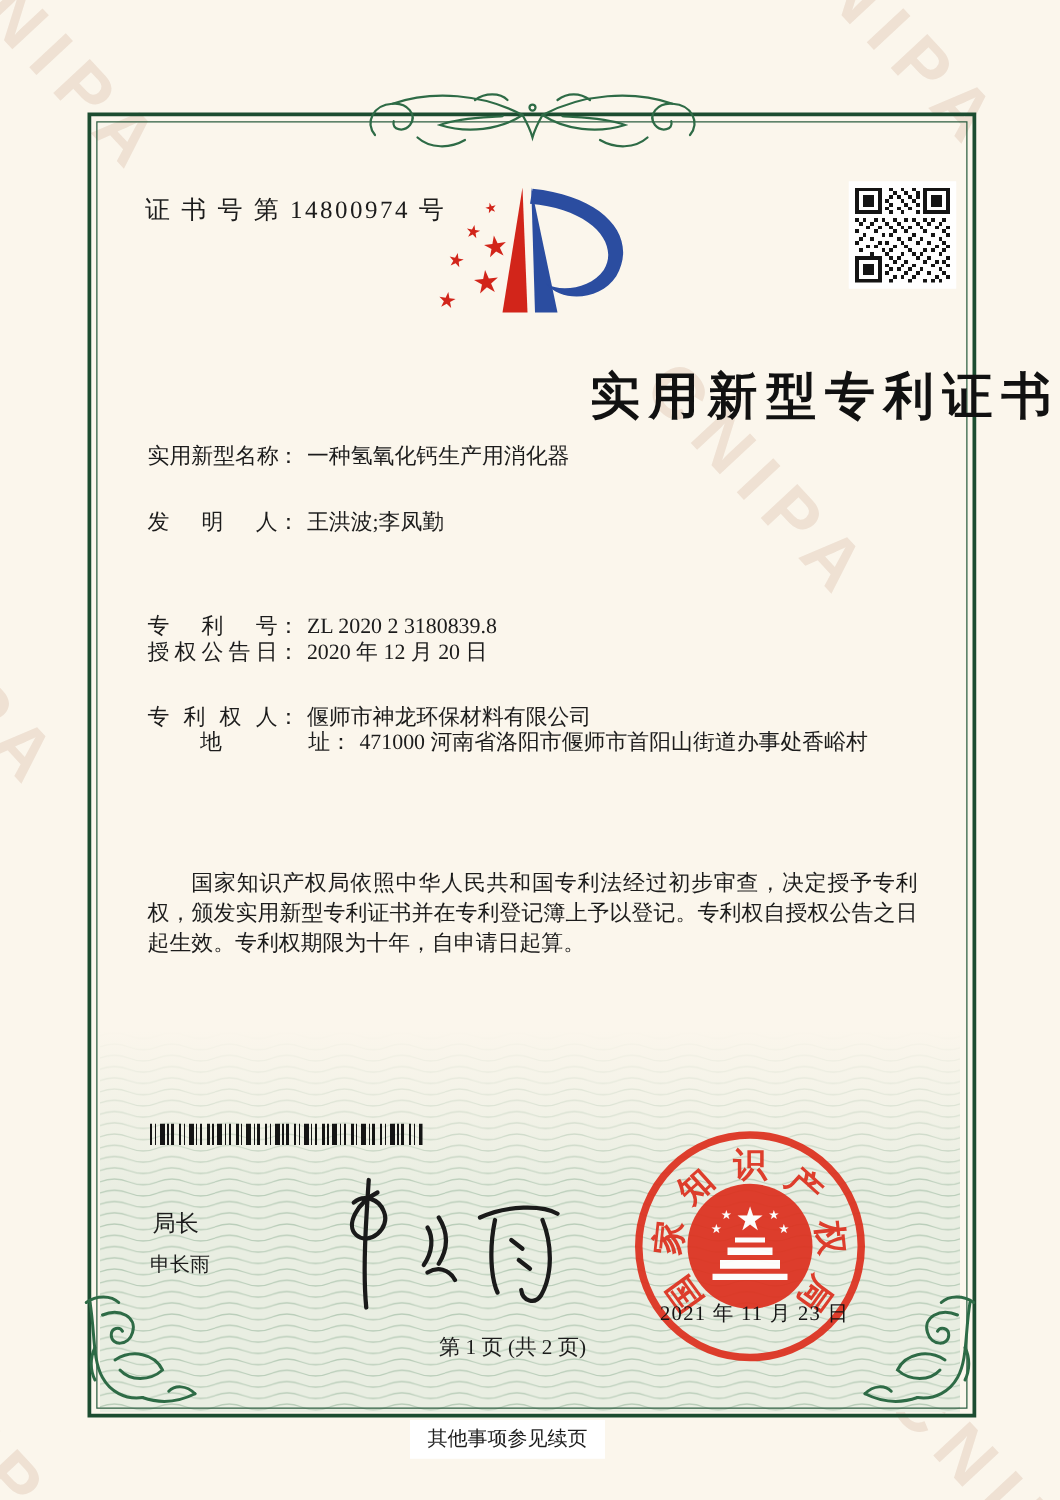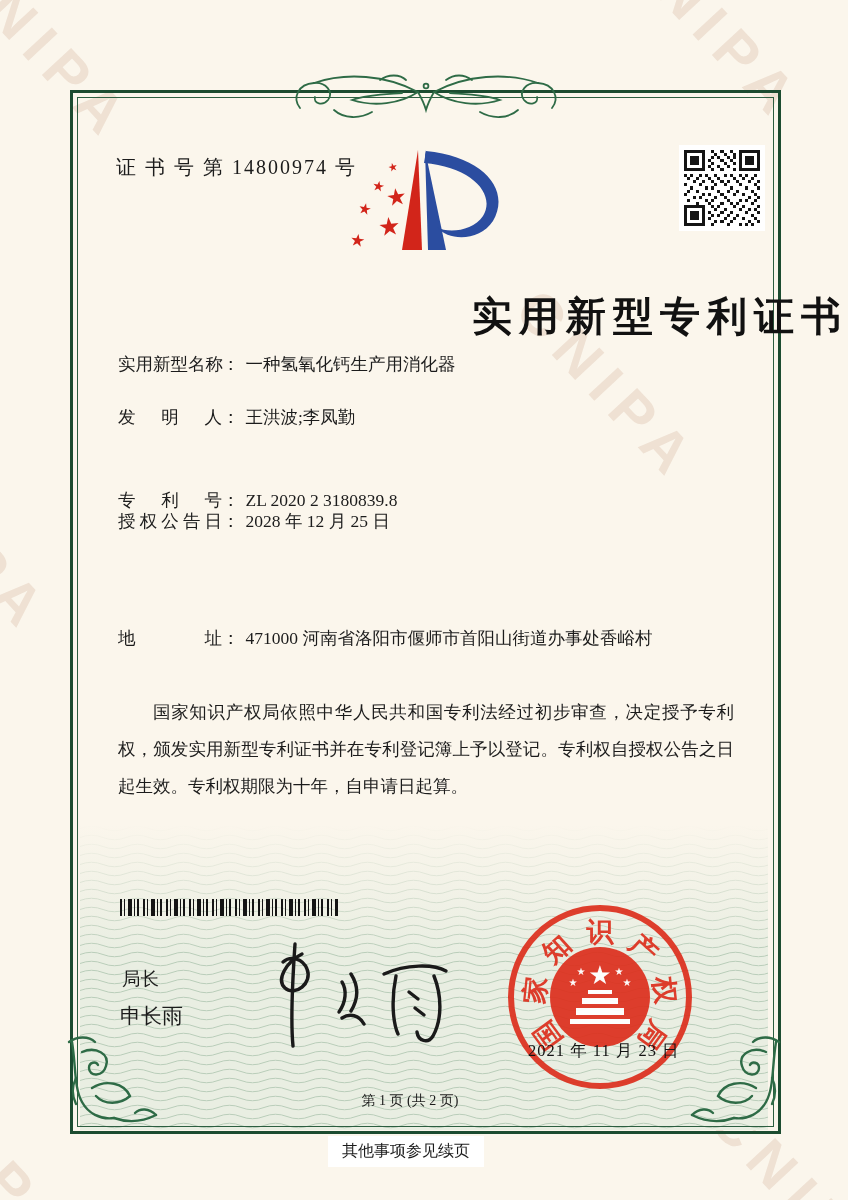--- a/index.html
+++ b/index.html
@@ -25,36 +25,36 @@
   .content{z-index:6;}
   .cert-no{left:116px;top:154px;font-size:20px;letter-spacing:2px;}
   .title{left:0;right:0;top:248px;text-align:right;font-size:40px;font-weight:bold;
          letter-spacing:7px;color:#111;margin-top:41px;}
 
   .field-row{left:118px;width:620px;font-size:17.5px;white-space:nowrap;}
   .flabel{display:inline-block;width:104px;text-align:justify;text-align-last:justify;}
   .colon{display:inline-block;margin-right:6px;}
   .fv-fixed{display:inline-block;width:196px;}
 
-  .body-text{left:118px;top:694px;width:616px;font-size:17.5px;line-height:37px;text-align:justify;}
+  .body-text{left:118px;top:694px;width:616px;font-size:17.5px;line-height:24px;text-align:justify;}
   .body-text p{margin:0;text-indent:2em;}
 
   .barcode{left:120px;top:899px;width:218px;height:17px;z-index:6;
     background:repeating-linear-gradient(90deg,#141414 0 2px,rgba(0,0,0,0) 2px 4px,
       #141414 4px 5px,rgba(0,0,0,0) 5px 8px,#141414 8px 12px,rgba(0,0,0,0) 12px 14px,
       #141414 14px 15px,rgba(0,0,0,0) 15px 17px,#141414 17px 19px,rgba(0,0,0,0) 19px 23px);}
 
   .signer-role{left:122px;top:966px;font-size:18.5px;z-index:6;}
-  .signer-name{left:120px;top:1002px;font-size:21px;z-index:6;}
+  .signer-name{left:120px;top:1002px;font-size:16px;z-index:6;}
   .signature{left:246px;top:938px;z-index:7;}
 
   .seal{left:505px;top:902px;z-index:7;}
   .seal-date{left:528px;top:1040px;font-size:16.5px;letter-spacing:1px;color:#141414;z-index:8;}
 
-  .page-num{left:70px;top:1092px;width:680px;text-align:center;font-size:14px;z-index:6;}
+  .page-num{left:70px;top:1066px;width:680px;text-align:center;font-size:17px;z-index:6;}
   .note-box{left:328px;top:1136px;background:#ffffff;padding:5px 14px;font-size:16px;z-index:6;}
 
   .qr-wrap{left:679px;top:145px;width:86px;height:86px;background:#ffffff;z-index:6;}
   .qr-wrap svg{position:absolute;left:5px;top:5px;}
 
   .logo{left:332px;top:138px;z-index:6;}
   .logo-star{position:absolute;color:#d2251a;z-index:7;line-height:1;}
 
   .ornament{z-index:5;}
 </style>
@@ -178,23 +178,26 @@
   <div class="abs content field-row" style="top:352px;">
     <span class="flabel">实用新型名称</span><span class="colon">：</span><span>一种氢氧化钙生产用消化器</span>
   </div>
   <div class="abs content field-row" style="top:405px;">
     <span class="flabel">发明人</span><span class="colon">：</span><span>王洪波;李凤勤</span>
   </div>
   <div class="abs content field-row" style="top:457px;margin-top:31px;">
     <span class="flabel">专利号</span><span class="colon">：</span><span>ZL 2020 2 3180839.8</span>
   </div>
   <div class="abs content field-row" style="top:509px;">
-    <span class="flabel">授权公告日</span><span class="colon">：</span><span>2028 年 12 月 25 日</span>
-  </div>
-  <div class="abs content field-row" style="top:626px;">
+    <span class="flabel">授权公告日</span><span class="colon">：</span><span>2020 年 12 月 20 日</span>
+  </div>
+  <div class="abs content field-row" style="top:561px;">
+    <span class="flabel">专利权人</span><span class="colon">：</span><span>偃师市神龙环保材料有限公司</span>
+  </div>
+  <div class="abs content field-row" style="top:581px;margin-left:42px;">
     <span class="flabel">地址</span><span class="colon">：</span><span>471000  河南省洛阳市偃师市首阳山街道办事处香峪村</span>
   </div>
 
   <div class="abs content body-text">
     <p>国家知识产权局依照中华人民共和国专利法经过初步审查，决定授予专利权，颁发实用新型专利证书并在专利登记簿上予以登记。专利权自授权公告之日起生效。专利权期限为十年，自申请日起算。</p>
   </div>
 
   <div class="abs barcode"></div>
 
   <div class="abs signer-role">局长</div>

